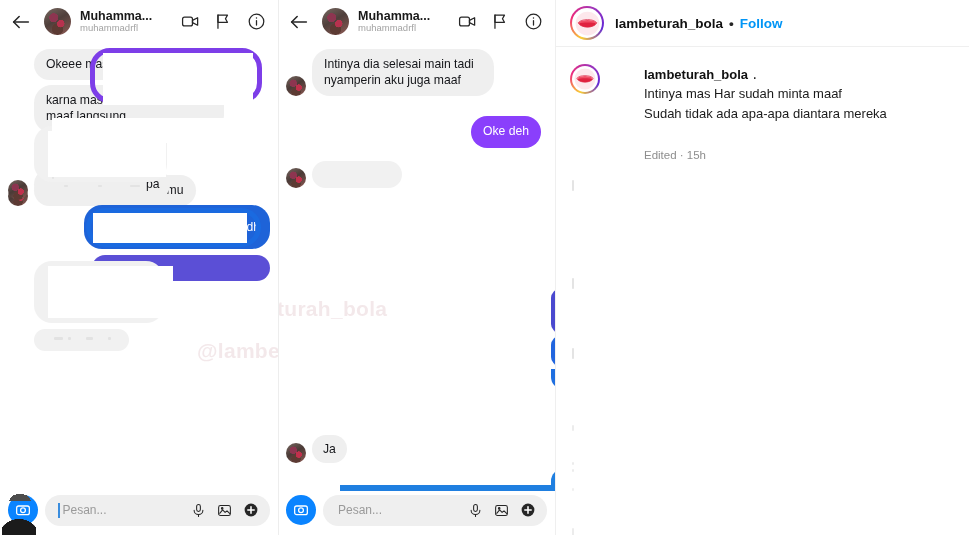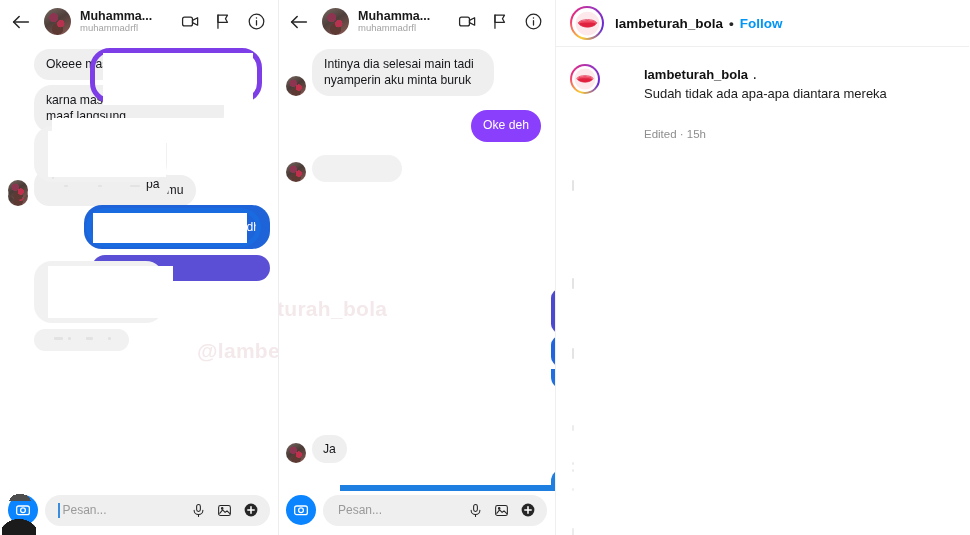--- a/index.html
+++ b/index.html
@@ -415,24 +415,24 @@
         </span>
       </div>
     </div>
 
     <div class="msg-area">
 
 
 
       <div class="row">
         <div class="row-avatar"></div>
-        <div class="bubble in" style="max-width:182px;">Intinya dia selesai main tadi nyamperin aku minta buruk</div>
-      </div>
-
-      <div class="row out" style="margin-top:14px; padding-right:6px;">
+        <div class="bubble in" style="max-width:182px;">Intinya dia selesai main tadi nyamperin aku juga maaf</div>
+      </div>
+
+      <div class="row out" style="margin-top:20px; padding-right:6px;">
         <div class="bubble out-purple">Oke deh</div>
       </div>
 
       <div class="row" style="margin-top:13px;">
         <div class="row-avatar"></div>
         <div class="ghost-bubble" style="position:relative; left:0; top:0; width:90px; height:27px;"></div>
       </div>
       <div class="censor" style="left:48px; top:222px; width:78px; height:22px;"></div>
       <div class="ghost-mark" style="left:50px; top:225px; width:2px; height:4px;"></div>
 
@@ -516,20 +516,21 @@
             <path d="M5 19c5-6 25-6 30 0-4 2-26 2-30 0z" fill="#f04e66"></path>
             <path d="M6 20c5 8 23 8 28 0-5-2-23-2-28 0z" fill="#e0223f"></path>
           </svg>
         </div>
       </div>
       <div class="ig-caption-body">
         <div>
           <span class="cap-user">lambeturah_bola</span>
           <span class="cap-dotafter">.</span>
         </div>
+        <div class="cap-text">Intinya mas Har sudah minta maaf</div>
         <div class="cap-text">Sudah tidak ada apa-apa diantara mereka</div>
         <div class="cap-meta">Edited · 15h</div>
       </div>
     </div>
 
     <div class="faint-ticks">
       <i style="left:0px;  top:10px;  width:2px; height:11px;"></i>
       <i style="left:0px;  top:108px; width:2px; height:11px;"></i>
       <i style="left:0px;  top:178px; width:2px; height:11px;"></i>
       <i style="left:0px;  top:255px; width:2px; height:6px;  opacity:.35;"></i>

